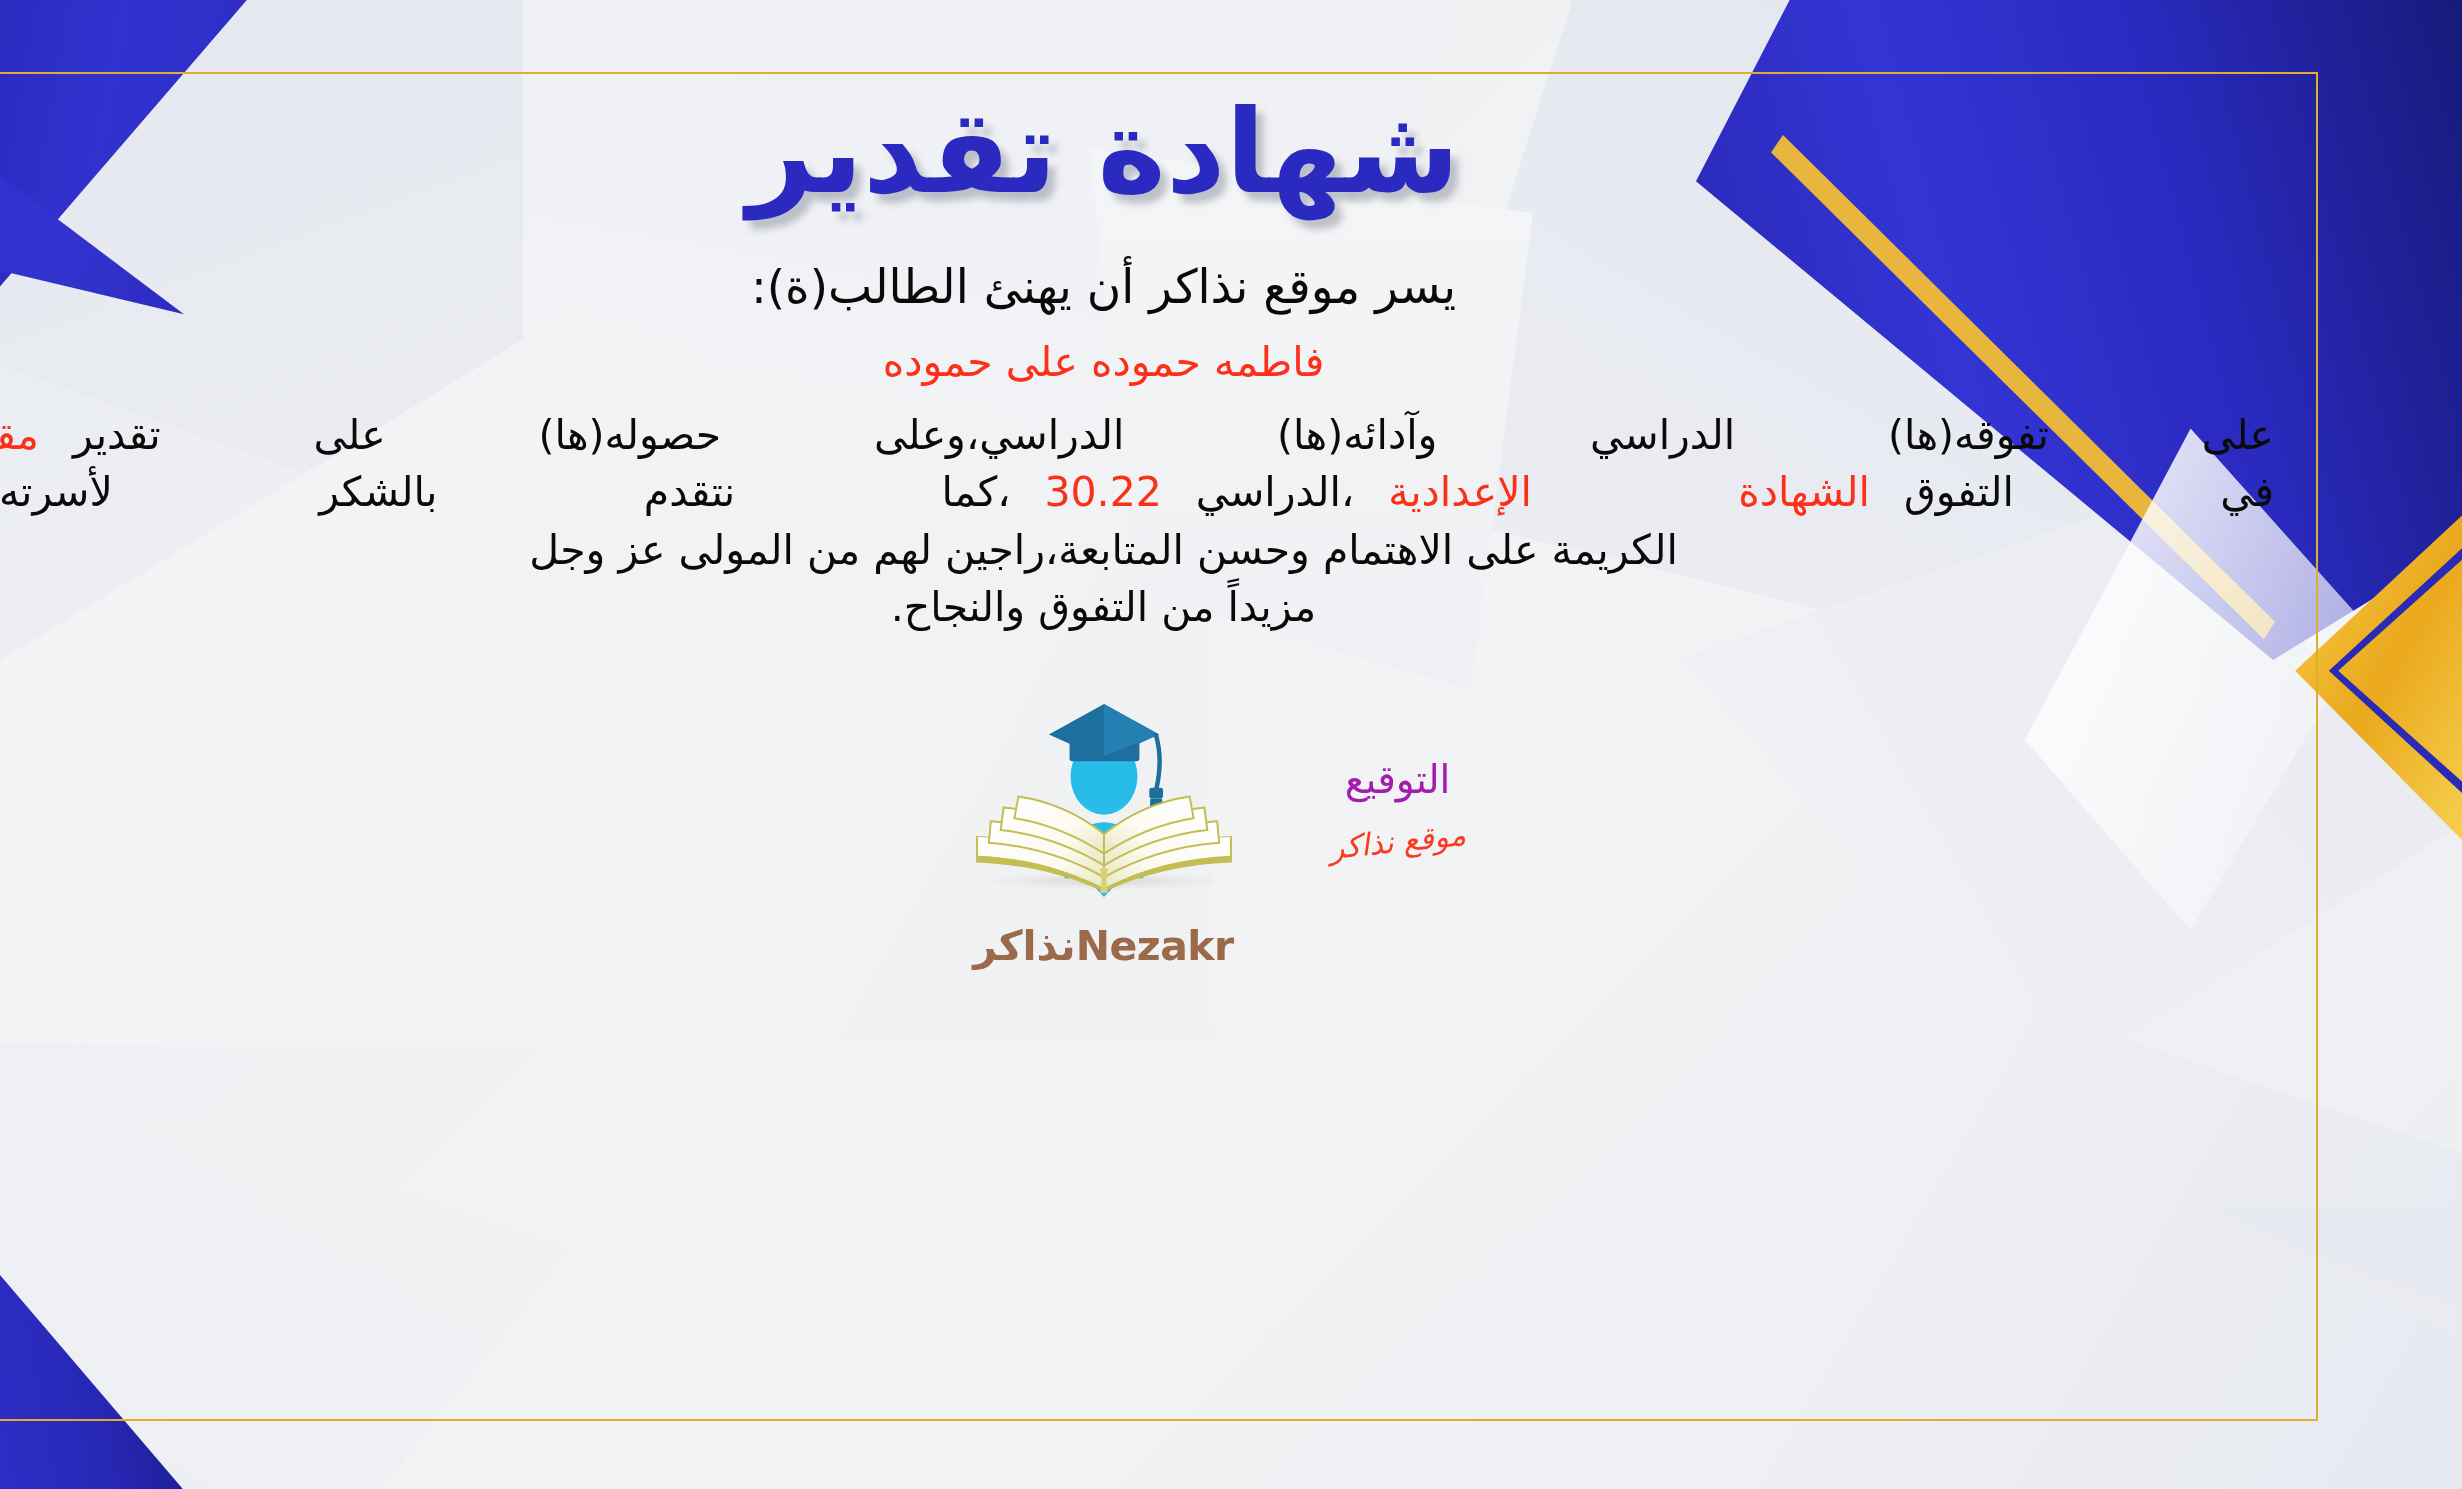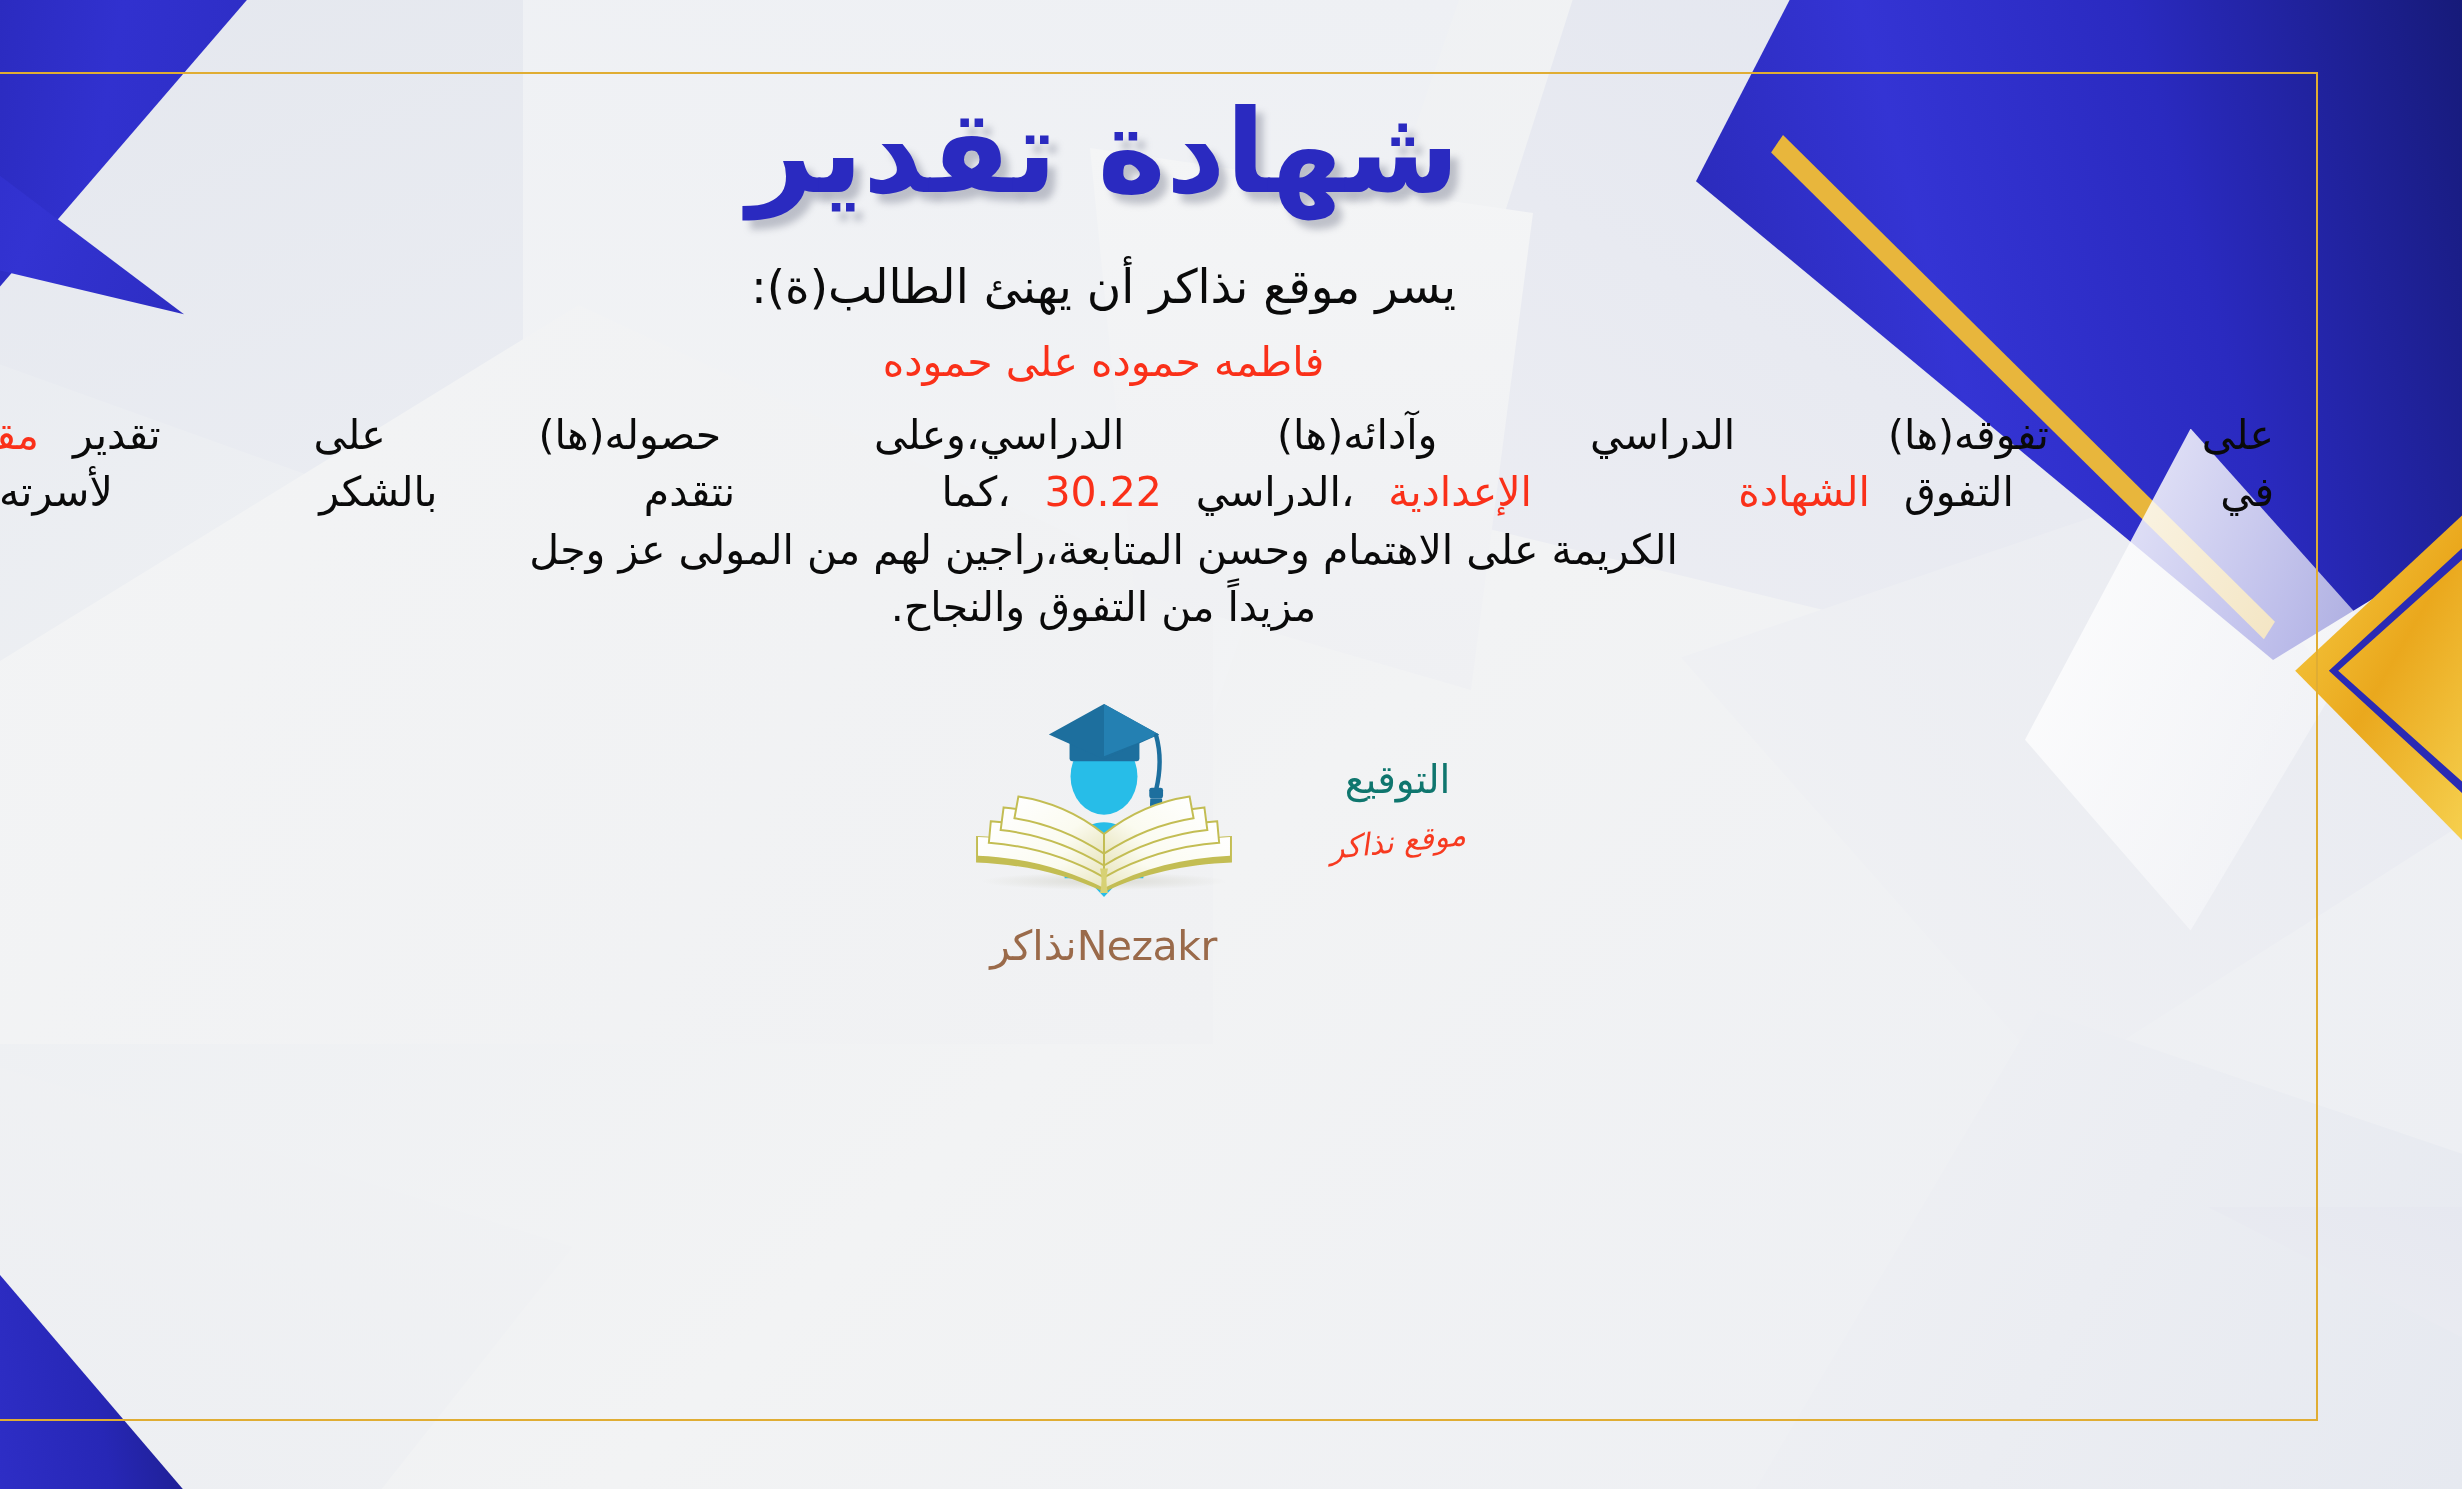--- a/index.html
+++ b/index.html
@@ -222,21 +222,21 @@
   .sp { display: inline-block; width: 34px; }
 
   .sig-block {
     position: absolute;
     top: 685px; right: 852px;
     text-align: center;
     direction: rtl;
   }
   .sig-label {
     font-size: 39px;
-    color: #0f766e;
+    color: #a21caf;
     font-weight: 400;
   }
   .sig-script {
     margin-top: 21.7px;
     font-family: "DejaVu Serif", serif;
     font-size: 30.5px;
     font-style: italic;
     color: #f73a20;
     transform: rotate(-6deg);
     transform-origin: 50% 50%;
@@ -248,21 +248,21 @@
     top: 623px; left: 50%;
     transform: translateX(-50%);
     width: 374px; height: 276px;
   }
   .logo svg { display: block; width: 100%; height: 100%; }
   .logo-text {
     position: absolute;
     bottom: 1px; left: 0; right: 0;
     text-align: center;
     font-size: 41px;
-    font-weight: 400;
+    font-weight: 700;
     color: #9a6a4a;
     letter-spacing: -0.5px;
     font-family: "DejaVu Sans", sans-serif;
     direction: rtl;
   }
 </style>
 </head>
 <body>
 
 <div id="certificate">

